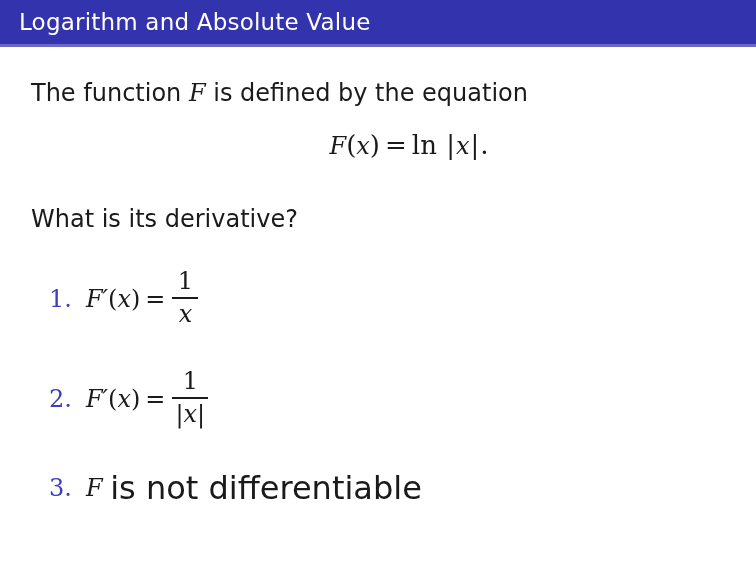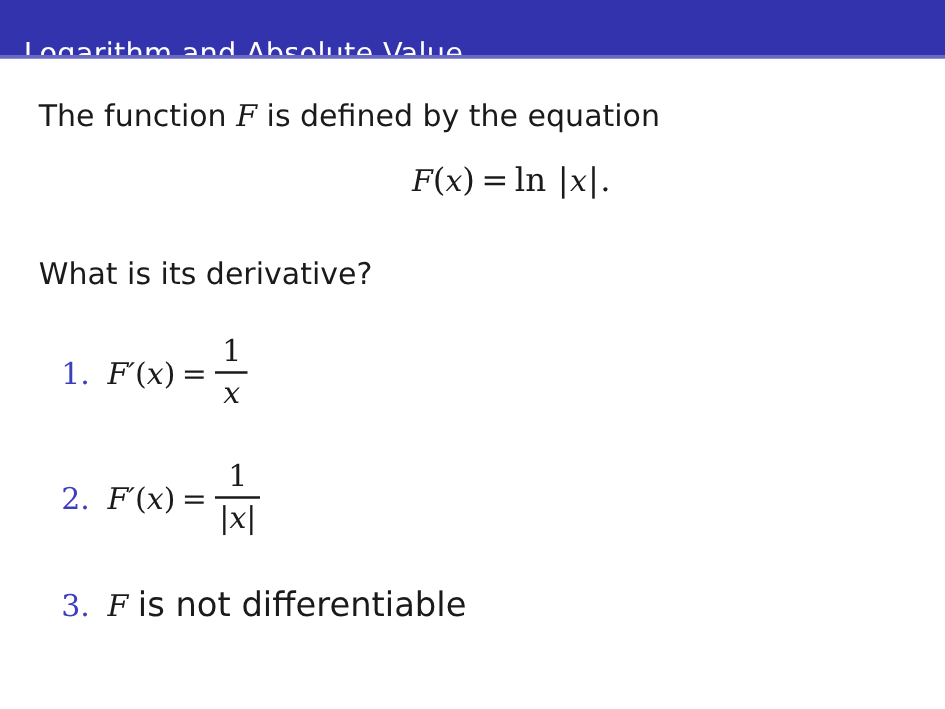--- a/index.html
+++ b/index.html
@@ -38,21 +38,20 @@
   }
   .title-text {
     position: absolute;
     left: 19px;
     top: 6px;
     color: #ffffff;
     font-size: 23px;
     line-height: 32px;
     letter-spacing: 0.2px;
     white-space: nowrap;
-    margin-top: 21px;
   }
   
   .body-area {
     position: absolute;
     left: 0;
     top: 47px;
     width: 756px;
     height: 566px;
   }
   .para {
@@ -117,21 +116,21 @@
     font-style: normal;
     font-size: 24px;
     margin-right: 14px;
   }
   .choice-body {
     display: flex;
     align-items: center;
     font-size: 24px;
   }
   .choice-text {
-    font-size: 27px;
+    font-size: 32px;
     color: #1a1a1a;
   }
   .prime {
     font-family: "DejaVu Serif", serif;
     font-style: italic;
   }
 
   
   .frac {
     display: inline-flex;

